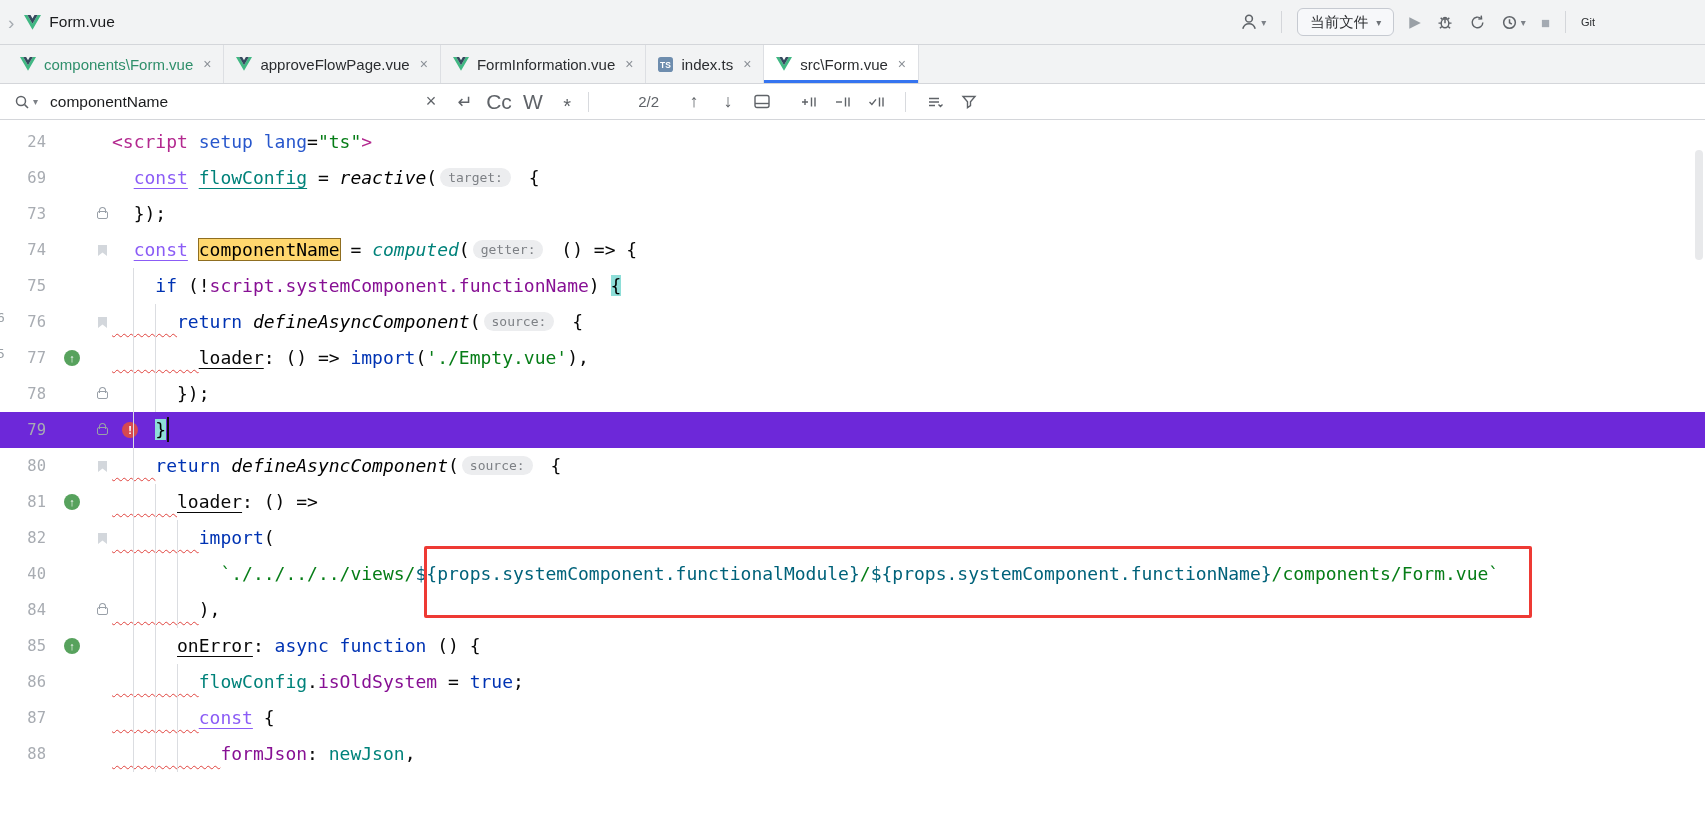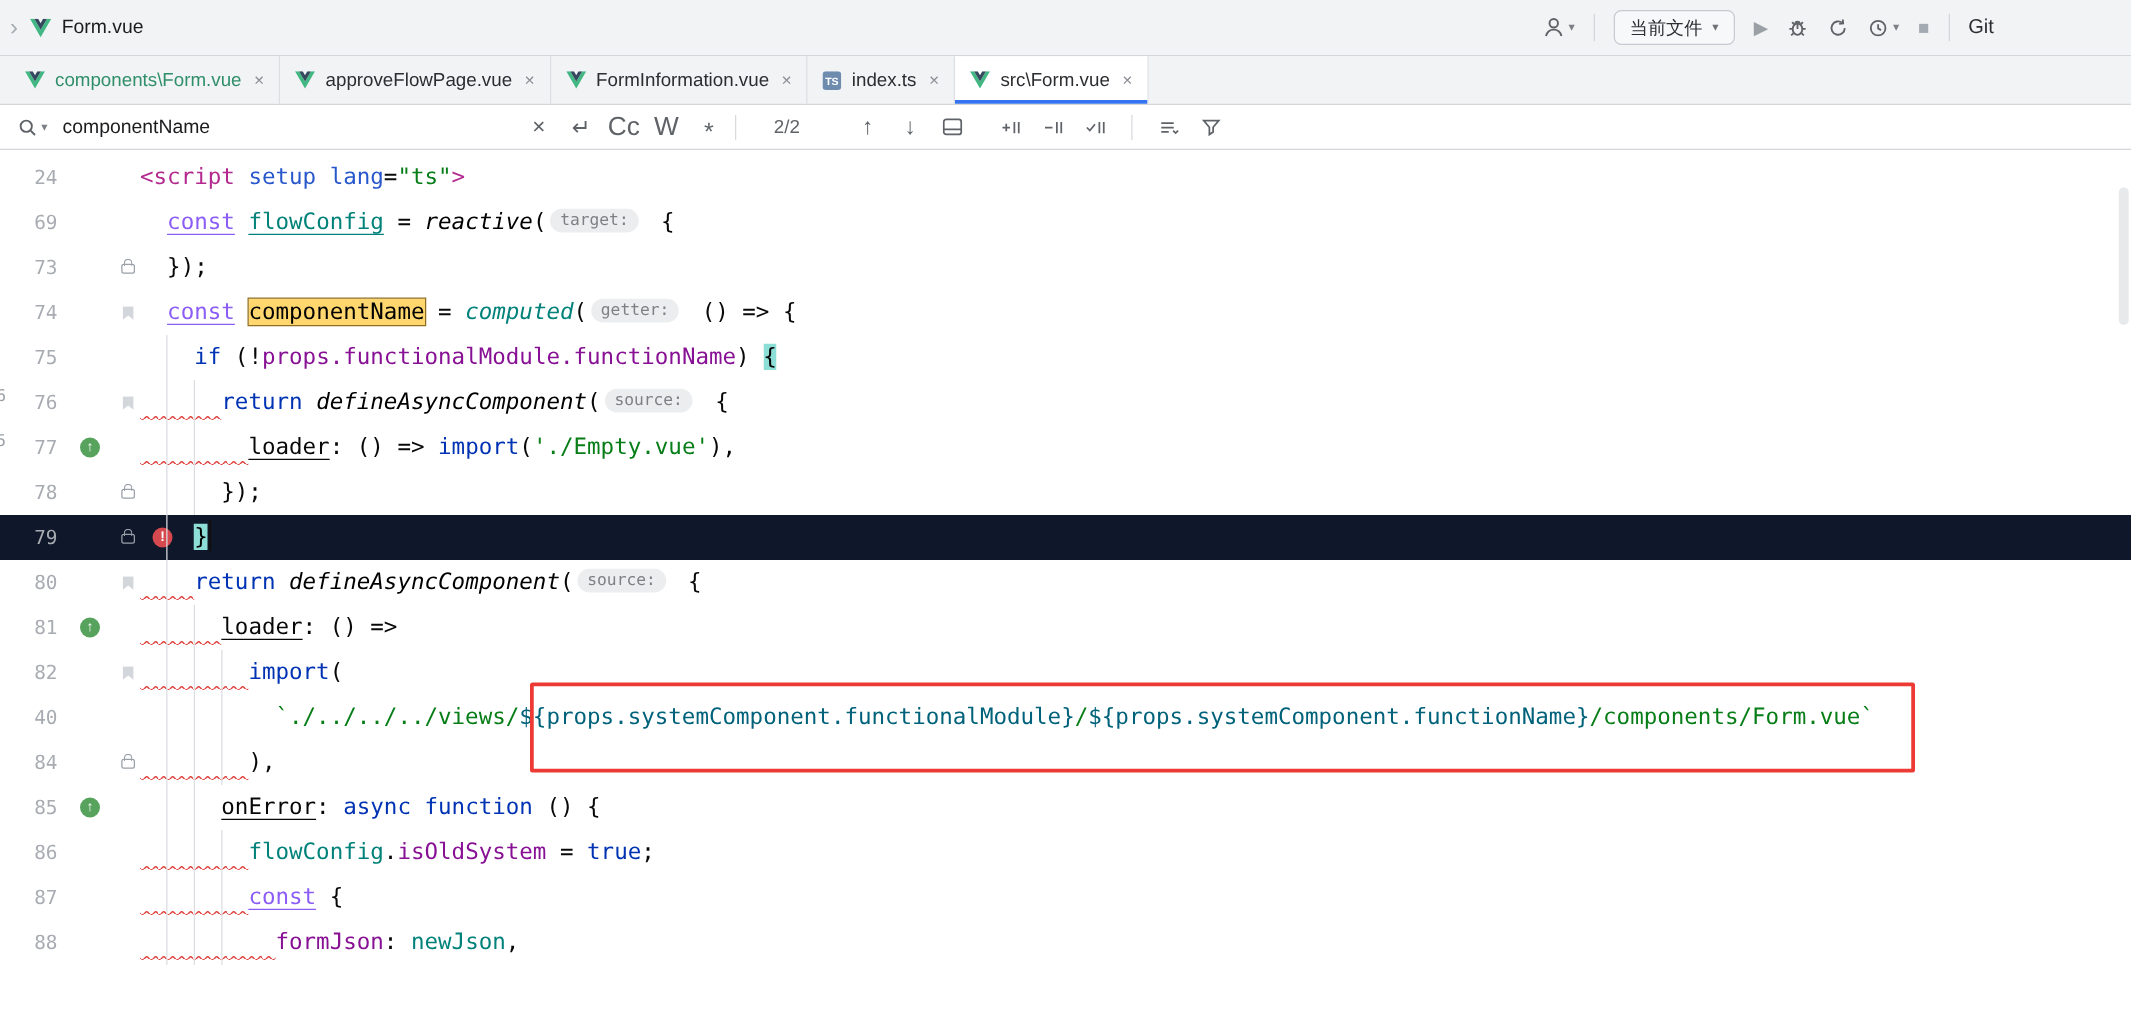--- a/index.html
+++ b/index.html
@@ -15,49 +15,49 @@
   .tb-title{font-size:15.5px;font-weight:400;color:#1b1c1e}
   .tb-right{display:flex;align-items:center;gap:15px;padding-right:110px}
   .tb-ic{display:inline-flex;align-items:center;gap:3px;color:#5F6368;cursor:pointer}
   .mini-chev{font-size:10px;color:#7d8187}
   .vsep{width:1px;height:22px;background:#D4D6DA;display:inline-block}
   .runconfig{display:inline-flex;align-items:center;gap:8px;height:28px;padding:0 12px;
     background:#F7F8FA;border:1px solid #C6CAD1;border-radius:6px;font-size:14.5px;color:#2b2d30;cursor:pointer}
   .runconfig .chev{font-size:10px;color:#6e7277}
   .play{color:#9AA0A6;font-size:15px}
   .stop{color:#A4AAB2;font-size:15px}
-  .git-label{font-size:16px;color:#2b2d30;cursor:pointer}
+  .git-label{font-size:11px;color:#2b2d30;cursor:pointer}
 
   
   .tabbar{height:39px;flex:none;background:#F2F3F4;border-bottom:1px solid #D4D6DA;
     display:flex;align-items:stretch;padding-left:8px}
   .tab{display:flex;align-items:center;gap:8px;padding:0 12px;border-right:1px solid #DDDFE3;
     font-size:15px;color:#2b2d30;cursor:pointer;position:relative}
   .tab .tab-close{color:#8a8f96;font-size:14px;margin-left:2px}
   .tab.active{background:#fff;box-shadow:inset 0 -3px 0 #3574F0}
   .tab-label.tab-green{color:#2F8F6B}
 
   
   .findbar{height:36px;flex:none;background:#fff;border-bottom:1px solid #D4D6DA;
     display:flex;align-items:center;padding-left:14px;font-size:15px;color:#4a4d52}
   .fb-search{display:flex;align-items:center;gap:3px}
   .fb-query{margin-left:12px;width:360px;font-size:15.5px;color:#1b1c1e;white-space:nowrap;overflow:hidden}
   .fb-btn{display:inline-flex;align-items:center;justify-content:center;min-width:26px;height:26px;
     margin-left:8px;border-radius:4px;color:#5F6368;font-size:21px;cursor:pointer}
   .fb-btn.glyph-lg{font-size:18px}
-  .fb-count{margin:0 14px 0 22px;color:#5F6368;min-width:40px;text-align:left}
+  .fb-count{margin:0 14px 0 22px;color:#5F6368;min-width:40px;text-align:right}
   .fb-sep{width:1px;height:20px;background:#D8DADE;margin:0 8px}
   .fb-star{font-size:20px;line-height:10px;padding-top:8px}
 
   
   .editor{position:relative;flex:1;background:#fff;overflow:hidden;
     font-family:"DejaVu Sans Mono",monospace;font-size:18px}
   .lines{position:relative;padding-top:4px}
   .row{position:relative;height:36px;line-height:36px;white-space:pre}
-  .row.current{background:#0f172a}
+  .row.current{background:#6d28d9}
   .ln{position:absolute;left:0;top:0;width:46px;text-align:right;color:#A8ACB2;
     font-size:15.5px;line-height:36px}
   .code{display:block;margin-left:112px;white-space:pre;color:#080808}
 
   .tk-k{color:#0033B3}
   .tk-ku{color:#8b5cf6;text-decoration:underline;text-underline-offset:4px;text-decoration-thickness:1px}
   .tk-v{color:#00827A}
   .tk-vu{color:#00827A;text-decoration:underline;text-underline-offset:4px;text-decoration-thickness:1px}
   .tk-vi{color:#00827A;font-style:italic}
   .tk-it{color:#000;font-style:italic}
@@ -245,21 +245,21 @@
       </svg>
     </span>
   </div>
 
   <div class="editor">
     <div class="lines">
         <div class="row"><span class="ln">24</span><span class="code"><span class="tk-tg">&lt;script</span><span class="tk-tx"> </span><span class="tk-at">setup</span><span class="tk-tx"> </span><span class="tk-at">lang</span><span class="tk-tx">=</span><span class="tk-s">"ts"</span><span class="tk-tg">&gt;</span></span></div>
         <div class="row"><span class="ln">69</span><span class="code"><span class="tk-tx">  </span><span class="tk-ku">const</span><span class="tk-tx"> </span><span class="tk-vu">flowConfig</span><span class="tk-tx"> = </span><span class="tk-it">reactive</span><span class="tk-tx">(</span><span class="tk-in">target:</span><span class="tk-tx"> {</span></span></div>
         <div class="row"><span class="ln">73</span><span class="gic lock"></span><span class="code"><span class="tk-tx">  });</span></span></div>
         <div class="row"><span class="ln">74</span><span class="gic mark"></span><span class="code"><span class="tk-tx">  </span><span class="tk-ku">const</span><span class="tk-tx"> </span><span class="tk-m">componentName</span><span class="tk-tx"> = </span><span class="tk-vi">computed</span><span class="tk-tx">(</span><span class="tk-in">getter:</span><span class="tk-tx"> () =&gt; {</span></span></div>
-        <div class="row"><span class="ln">75</span><span class="code"><span class="tk-tx">    </span><span class="tk-k">if</span><span class="tk-tx"> (!</span><span class="tk-p">props.functionalModule.functionName</span><span class="tk-tx">) </span><span class="tk-bh">{</span></span></div>
+        <div class="row"><span class="ln">75</span><span class="code"><span class="tk-tx">    </span><span class="tk-k">if</span><span class="tk-tx"> (!</span><span class="tk-p">script.systemComponent.functionName</span><span class="tk-tx">) </span><span class="tk-bh">{</span></span></div>
         <div class="row"><span class="ln">76</span><span class="gic mark"></span><span class="code"><span class="tk-sq">      </span><span class="tk-k">return</span><span class="tk-tx"> </span><span class="tk-it">defineAsyncComponent</span><span class="tk-tx">(</span><span class="tk-in">source:</span><span class="tk-tx"> {</span></span></div>
         <div class="row"><span class="ln">77</span><span class="gic override">↑</span><span class="code"><span class="tk-sq">        </span><span class="tk-u">loader</span><span class="tk-tx">: () =&gt; </span><span class="tk-k">import</span><span class="tk-tx">(</span><span class="tk-s">'./Empty.vue'</span><span class="tk-tx">),</span></span></div>
         <div class="row"><span class="ln">78</span><span class="gic lock"></span><span class="code"><span class="tk-tx">      });</span></span></div>
         <div class="row current"><span class="ln">79</span><span class="gic lock"></span><span class="ic-err">!</span><span class="code"><span class="tk-tx">    </span><span class="tk-bh">}</span><span class="tk-caret"></span></span></div>
         <div class="row"><span class="ln">80</span><span class="gic mark"></span><span class="code"><span class="tk-sq">    </span><span class="tk-k">return</span><span class="tk-tx"> </span><span class="tk-it">defineAsyncComponent</span><span class="tk-tx">(</span><span class="tk-in">source:</span><span class="tk-tx"> {</span></span></div>
         <div class="row"><span class="ln">81</span><span class="gic override">↑</span><span class="code"><span class="tk-sq">      </span><span class="tk-u">loader</span><span class="tk-tx">: () =&gt;</span></span></div>
         <div class="row"><span class="ln">82</span><span class="gic mark"></span><span class="code"><span class="tk-sq">        </span><span class="tk-k">import</span><span class="tk-tx">(</span></span></div>
         <div class="row"><span class="ln">40</span><span class="code"><span class="tk-tx">          </span><span class="tk-s">`./../../../views/</span><span class="tk-ip">${props.systemComponent.functionalModule}</span><span class="tk-s">/</span><span class="tk-ip">${props.systemComponent.functionName}</span><span class="tk-s">/components/Form.vue`</span></span></div>
         <div class="row"><span class="ln">84</span><span class="gic lock"></span><span class="code"><span class="tk-sq">        </span><span class="tk-tx">),</span></span></div>
         <div class="row"><span class="ln">85</span><span class="gic override">↑</span><span class="code"><span class="tk-tx">      </span><span class="tk-u">onError</span><span class="tk-tx">: </span><span class="tk-k">async</span><span class="tk-tx"> </span><span class="tk-k">function</span><span class="tk-tx"> () {</span></span></div>

